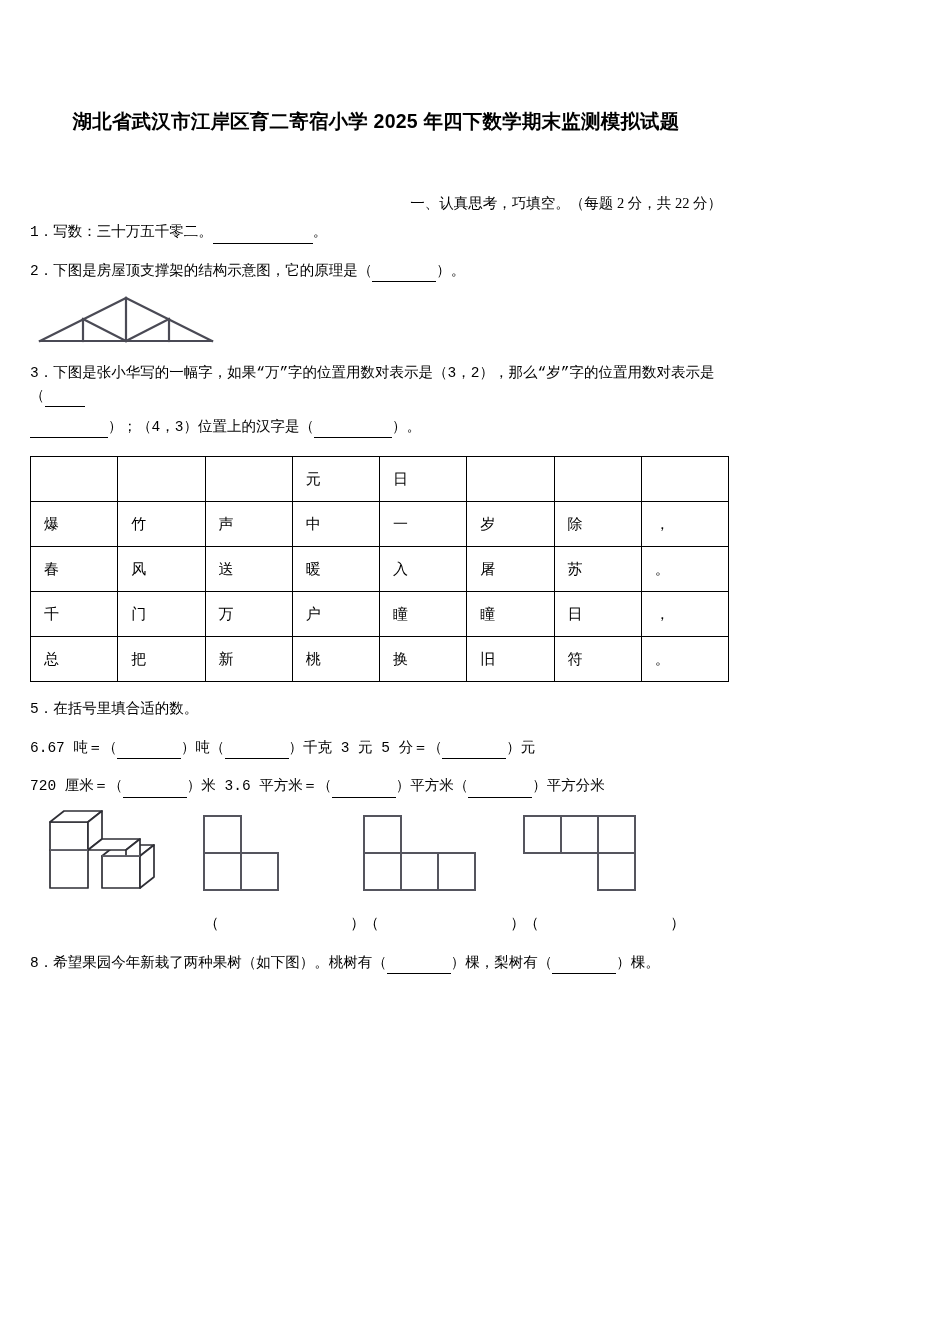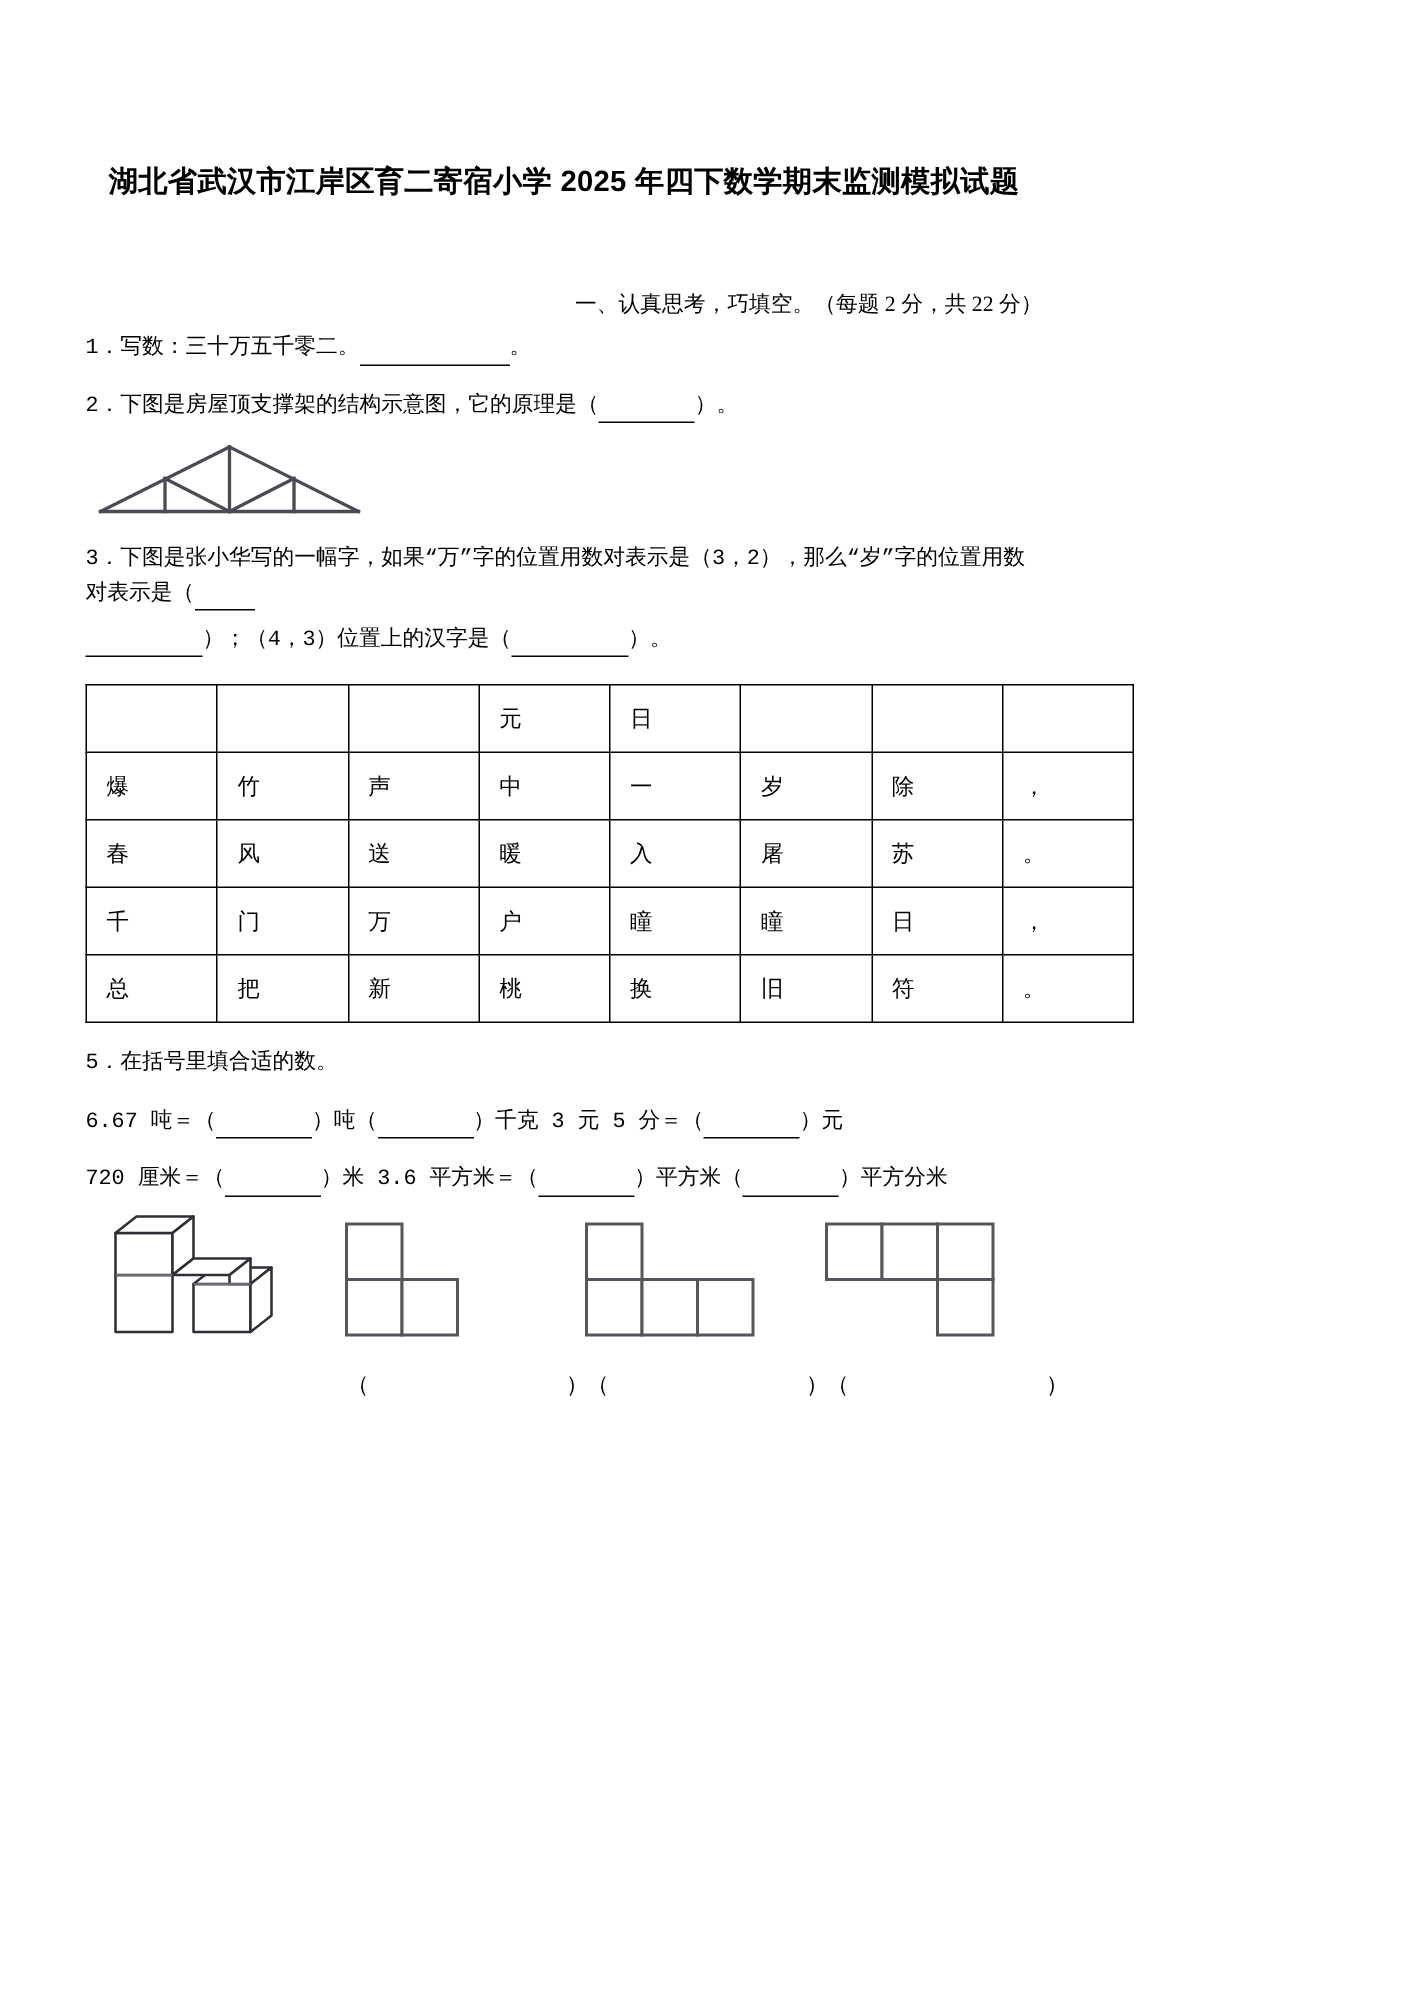--- a/index.html
+++ b/index.html
@@ -14,21 +14,21 @@
     color: #000000;
     position: relative;
     overflow: hidden;
   }
   .page {
     position: relative;
     width: 752px;
     height: 1344px;
     background: #ffffff;
     box-sizing: border-box;
-    padding: 0 57px;
+    padding: 0 30px;
   }
   .doc-title {
     font-family: "Liberation Sans", "DejaVu Sans", sans-serif;
     font-weight: bold;
     font-size: 19.5px;
     letter-spacing: 0.2px;
     text-align: center;
     margin: 0;
     padding-top: 110px;
     line-height: 1.2;
@@ -316,14 +316,17 @@
     </div>
   </div>
 
   <div class="paren-row">
     <span class="paren" style="left:174px;">（&nbsp;&nbsp;&nbsp;）</span>
     <span class="paren" style="left:334px;">（&nbsp;&nbsp;&nbsp;）</span>
     <span class="paren" style="left:494px;">（&nbsp;&nbsp;&nbsp;）</span>
   </div>
 
 
+  <div class="q q-wide">
+    <span>8．希望果园今年新栽了两种果树（如下图）。桃树有（</span><span class="ul ul-m"></span><span>）棵，梨树有（</span><span class="ul ul-m"></span><span>）棵。</span>
+  </div>
 
 </div>
 
 </body></html>

